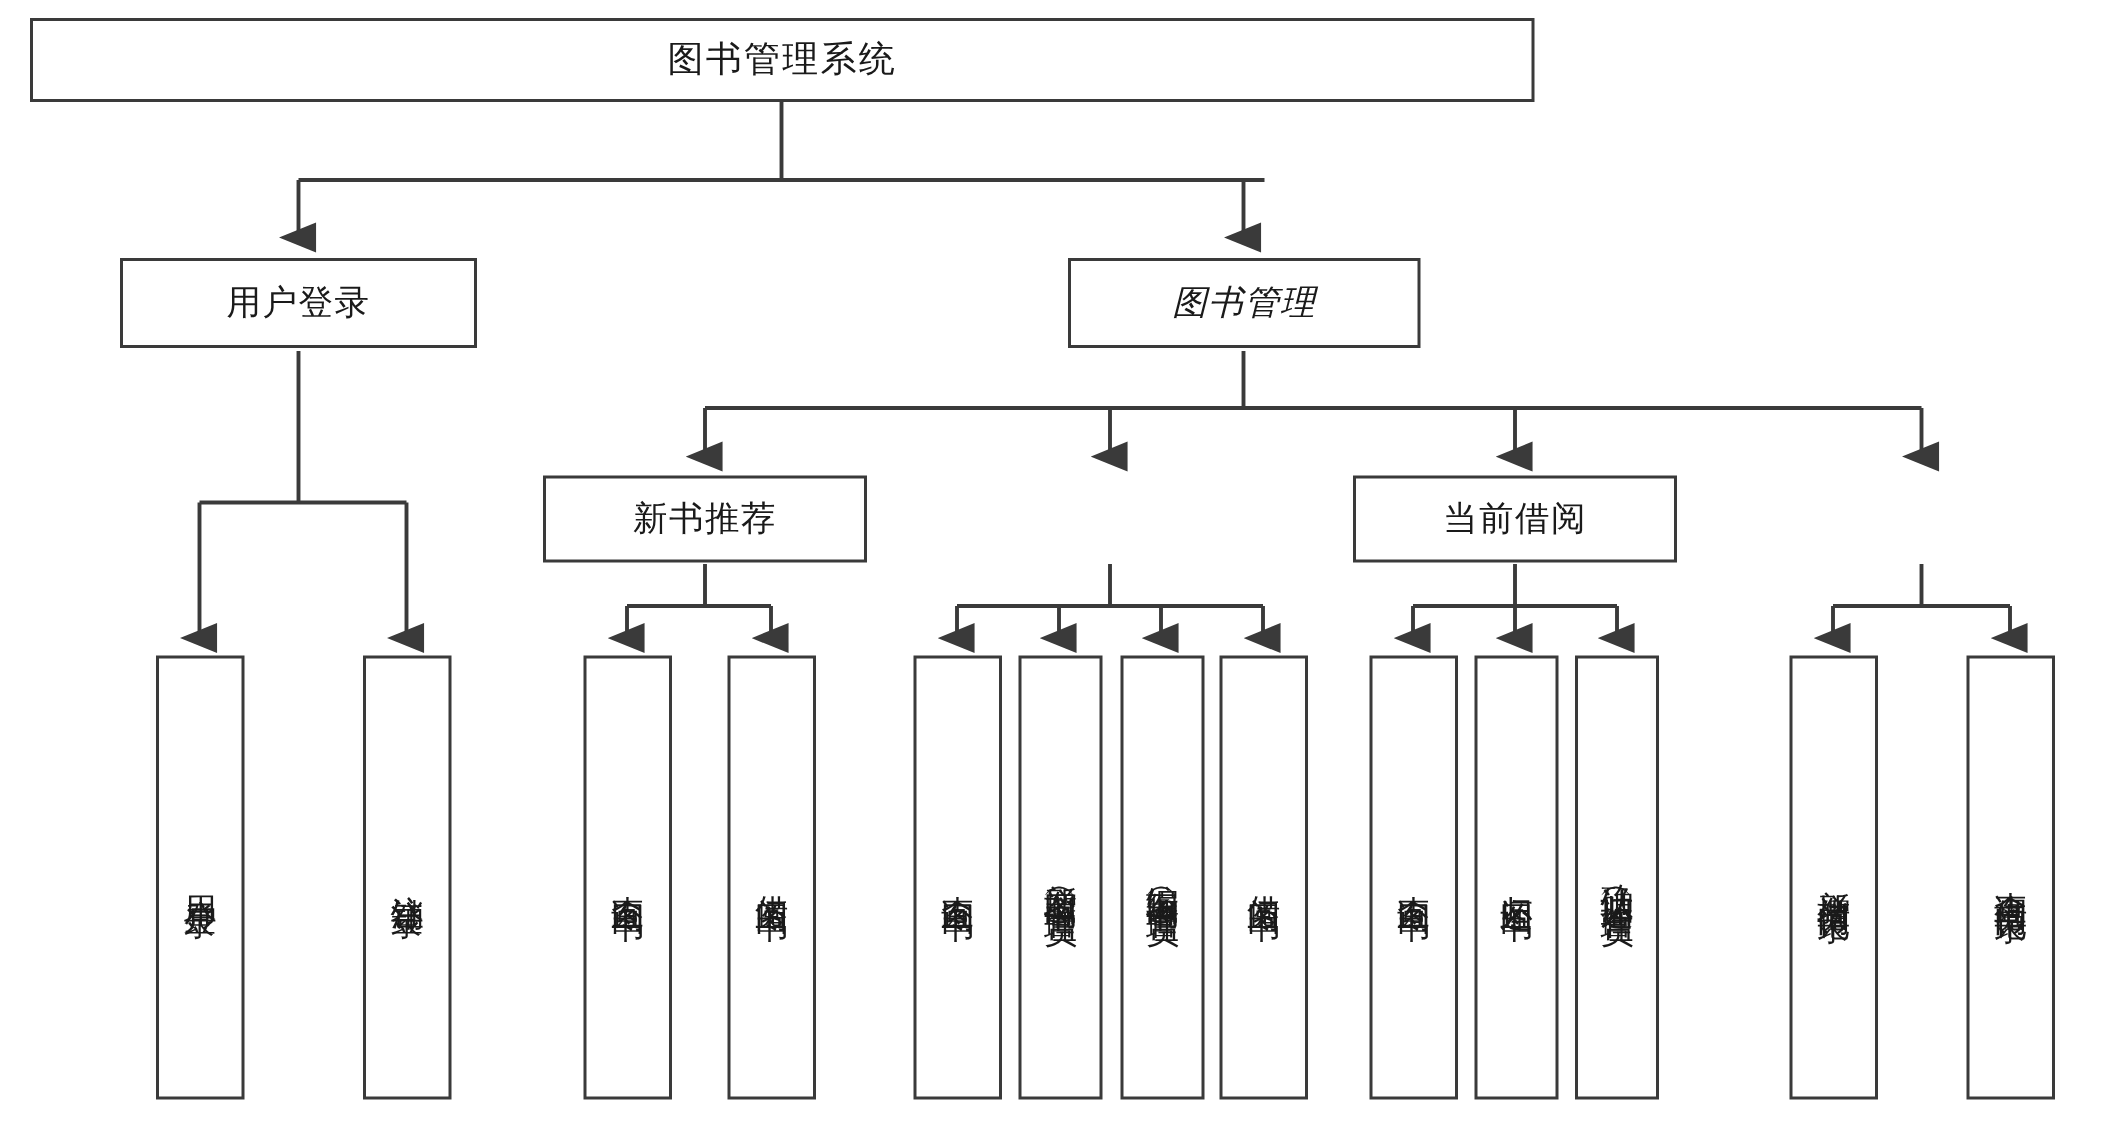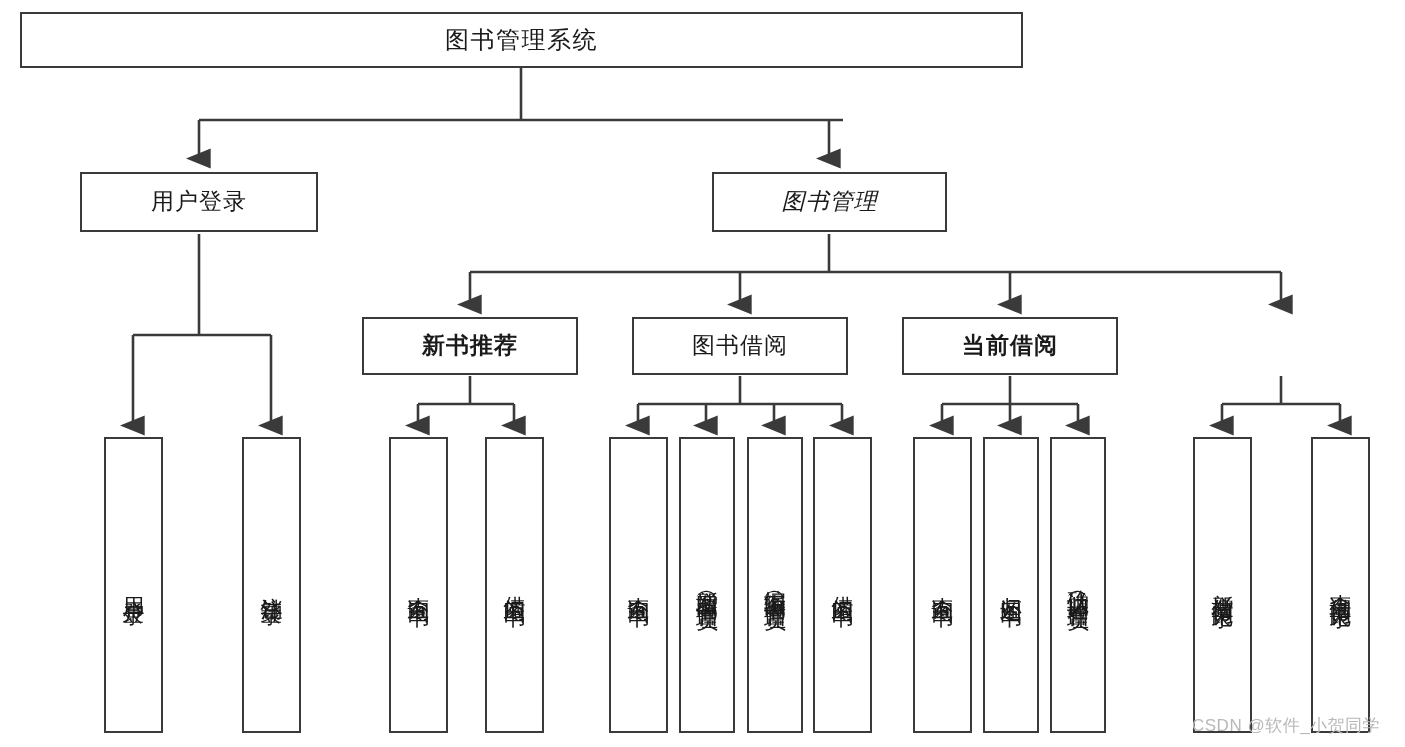--- a/index.html
+++ b/index.html
@@ -133,27 +133,24 @@
     <span class="label">图书管理系统</span>
   </div>
 
   <div class="node horiz" style="left:80px; top:172px; width:238px; height:60px;">
     <span class="label">用户登录</span>
   </div>
   <div class="node horiz" style="left:712px; top:172px; width:235px; height:60px;font-style:italic;">
     <span class="label">图书管理</span>
   </div>
 
-  <div class="node horiz" style="left:362px; top:317px; width:216px; height:58px;font-weight:bold;">
+  <div class="node horiz" style="left:362px; top:317px; width:216px; height:58px;">
     <span class="label">新书推荐</span>
   </div>
-  <div class="node horiz" style="left:632px; top:317px; width:216px; height:58px;">
-    <span class="label">图书借阅</span>
-  </div>
-  <div class="node horiz" style="left:902px; top:317px; width:216px; height:58px;font-weight:bold;">
+  <div class="node horiz" style="left:902px; top:317px; width:216px; height:58px;">
     <span class="label">当前借阅</span>
   </div>
 
   <div class="node vert" style="left:104px; top:437px; width:59px; height:296px;">
     <span class="label">用户登录</span>
   </div>
   <div class="node vert" style="left:242px; top:437px; width:59px; height:296px;">
     <span class="label">注销登录</span>
   </div>
 
@@ -187,15 +184,14 @@
     <span class="label">确认归还（管理员）</span>
   </div>
 
   <div class="node vert" style="left:1193px; top:437px; width:59px; height:296px;">
     <span class="label">新增借阅记录</span>
   </div>
   <div class="node vert" style="left:1311px; top:437px; width:59px; height:296px;">
     <span class="label">查询借阅记录</span>
   </div>
 
-  <div class="watermark" style="left:1192px; top:714px;">CSDN @软件_小贺同学</div>
 
 </div>
 
 </body></html>

